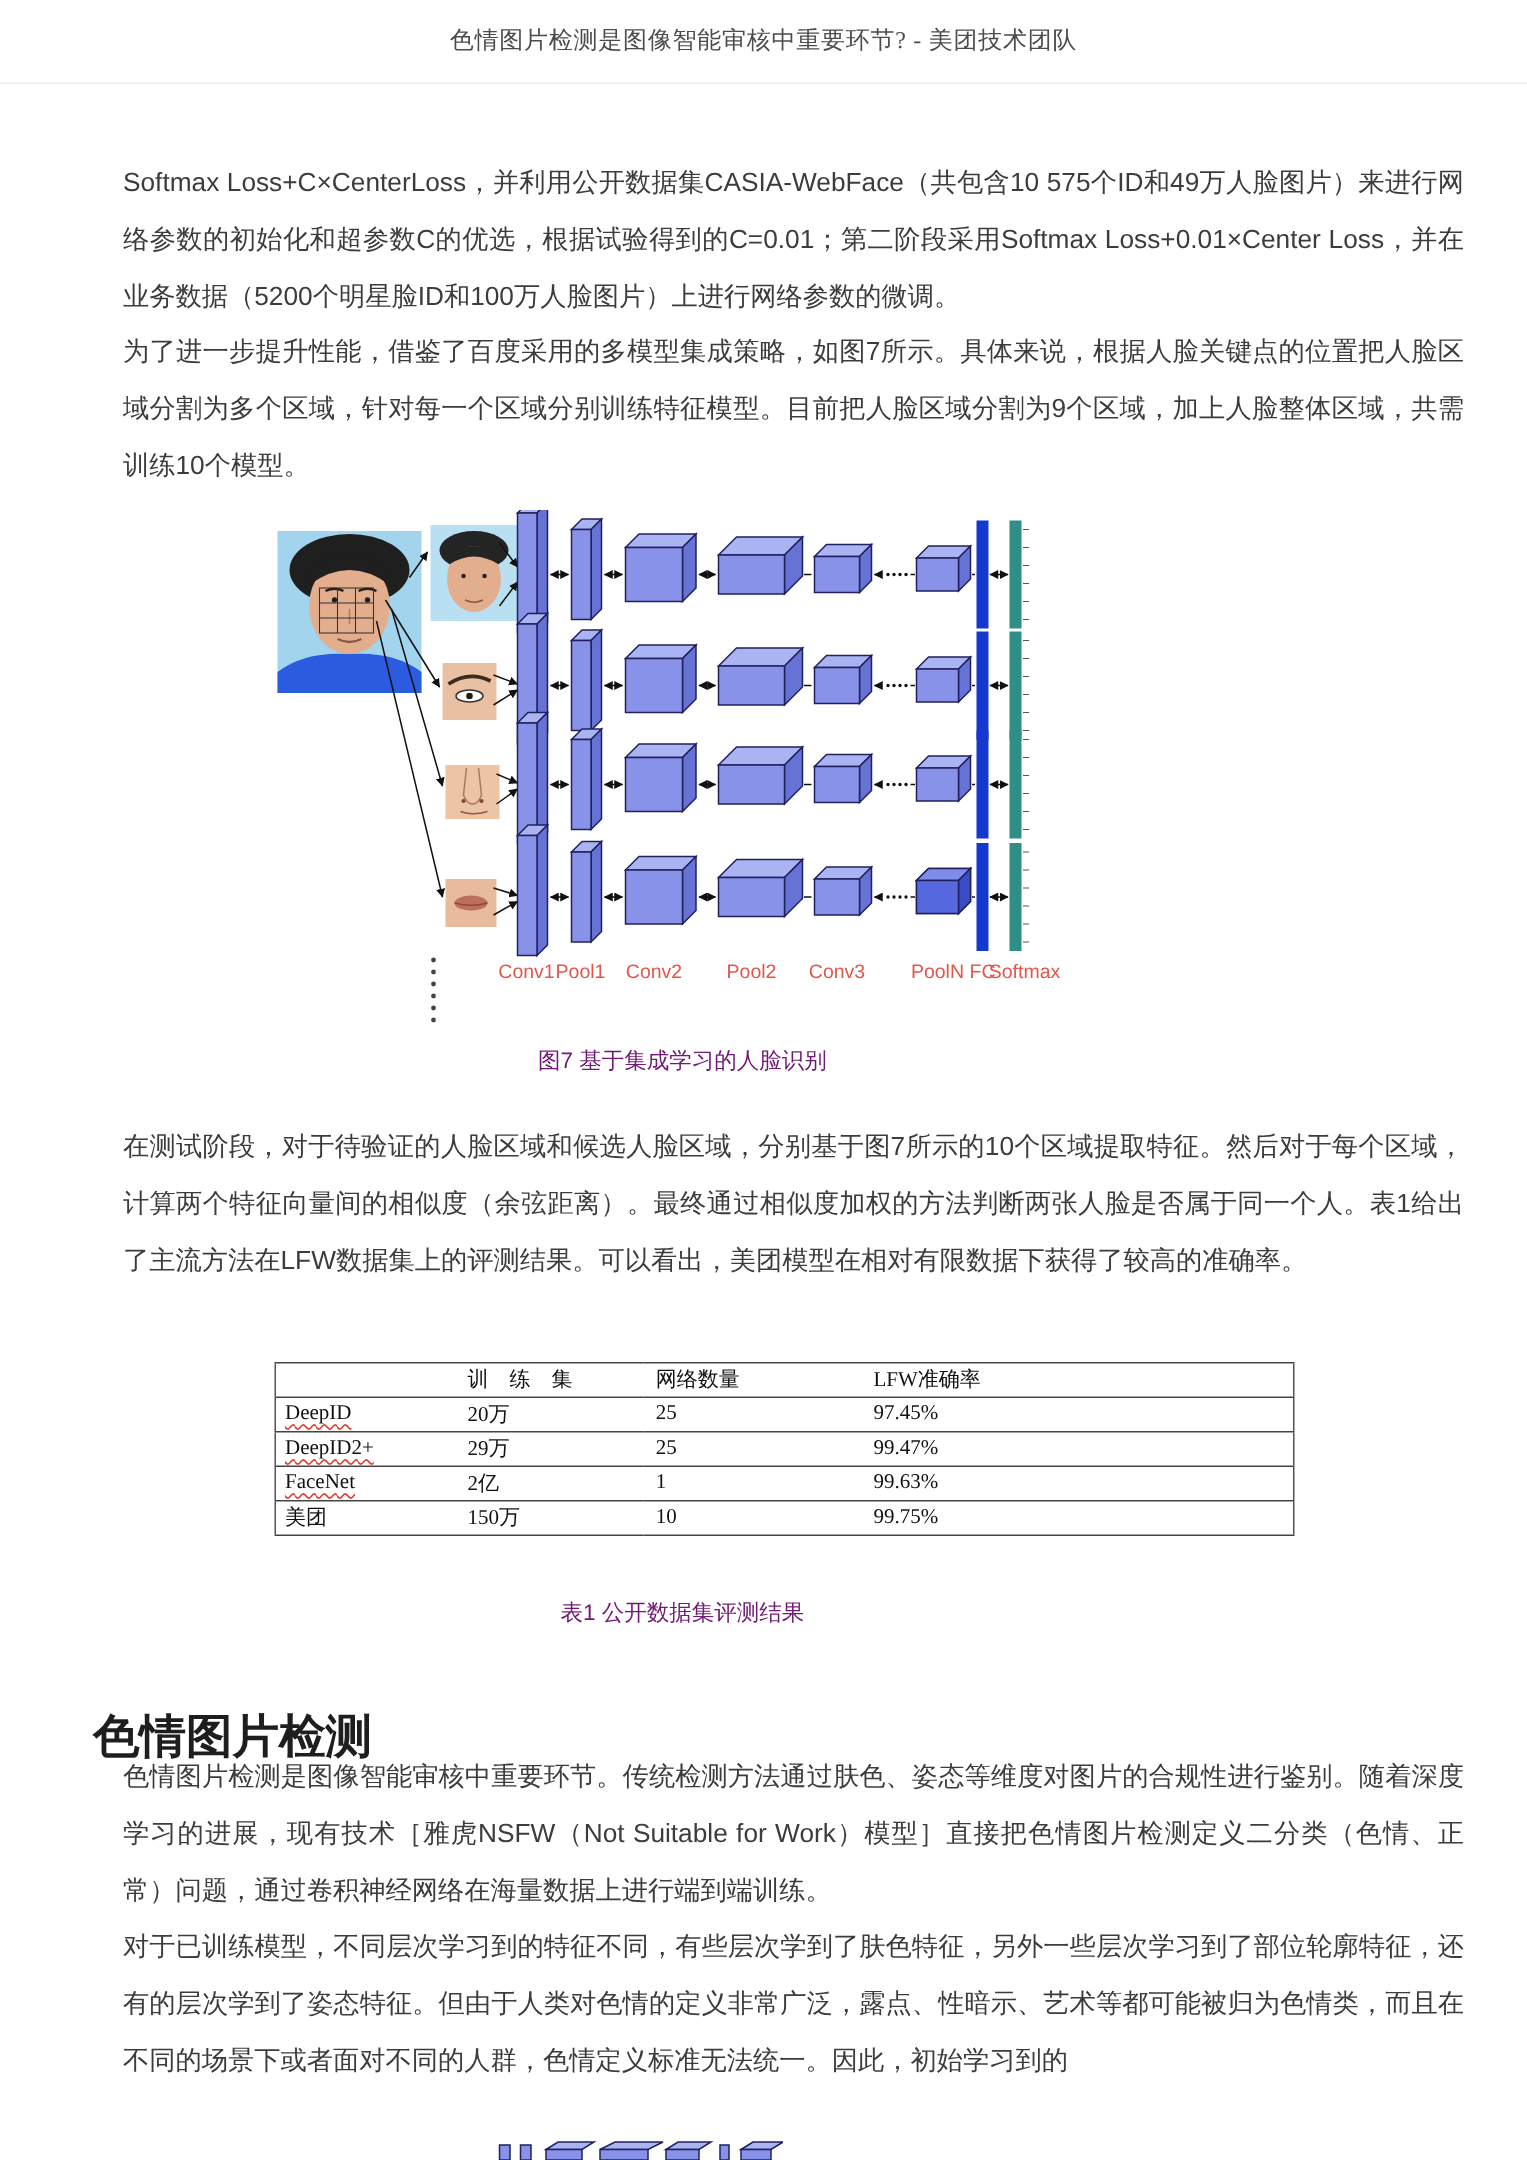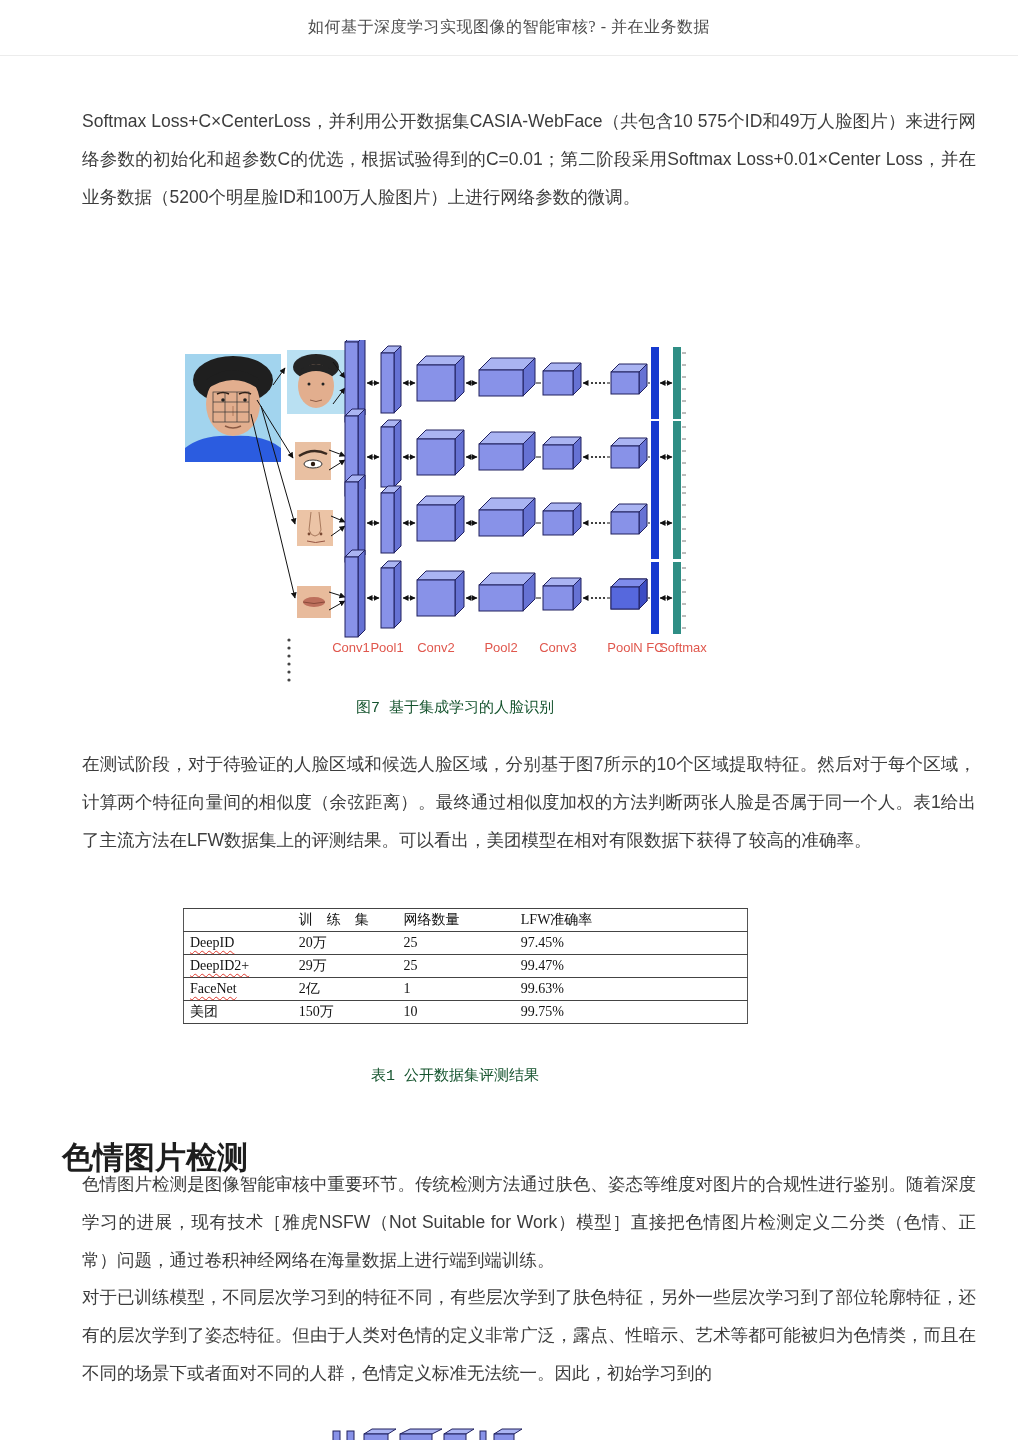--- a/index.html
+++ b/index.html
@@ -5,45 +5,46 @@
   html,body{margin:0;padding:0;background:#fff;}
   .page{position:relative;width:1018px;height:1440px;background:#ffffff;overflow:hidden;
         font-family:"Liberation Sans","DejaVu Sans",sans-serif;color:#3a3a3a;}
   .hdr{position:absolute;left:0;top:0;width:1018px;height:55px;border-bottom:1px solid #ececec;
        display:flex;align-items:center;justify-content:center;}
   .hdr .t{font-family:"Liberation Serif","DejaVu Serif",serif;font-size:16px;color:#4c4c4c;letter-spacing:.5px;}
   .para{position:absolute;left:62px;width:894px;font-size:17.5px;line-height:38px;color:#3c3c3c;text-align:justify;margin-left:20px;}
   .p1{top:102px}.p2{top:215px}.p3{top:745px}.p4{top:1165px}.p5{top:1278px}
   .figwrap{position:absolute;left:183px;top:340px;width:528px;height:353px;}
   .figcap,.tabcap{position:absolute;left:0;width:910px;text-align:center;
-       font-family:Liberation Mono, monospace;font-size:15px;color:#14532d;}
+       font-family:Liberation Sans, sans-serif;font-size:15px;color:#701a75;}
   .figcap{top:698px}.tabcap{top:1066px}
-  .tbl{position:absolute;left:183px;top:908px;width:565px;border-collapse:collapse;
+  .tbl{position:absolute;left:183px;top:908px;width:680px;border-collapse:collapse;
        font-family:"Liberation Serif","DejaVu Serif",serif;font-size:14px;color:#111;}
   .tbl th,.tbl td{border-top:1px solid #444;border-bottom:1px solid #444;font-weight:normal;
        text-align:left;height:22px;padding:0 0 0 12px;}
   .tbl{border:1px solid #555;}
   .tbl col.c0{width:112px}.tbl col.c1{width:125px}.tbl col.c2{width:140px}.tbl col.c3{width:278px}
   .tbl td.m{padding-left:6px;}
   .tbl td.n2,.tbl th.n2,.tbl td.n3,.tbl th.n3{padding-left:8px;margin-left:44px;}
   .sq{text-decoration:underline wavy #e03a2e 1px;text-underline-offset:3px;}
   .h2{position:absolute;left:62px;top:1106px;font-size:31px;line-height:40px;font-weight:700;color:#1e1e1e;margin-top:32px;}
   .frag{position:absolute;left:332px;top:1427px;width:190px;height:13px;overflow:hidden;}
   svg text.lbl{font-family:"Liberation Sans","DejaVu Sans",sans-serif;font-size:13px;fill:#e0574d;text-anchor:middle;}
 </style>
 </head>
 <body>
 
 <div class="page">
 
   <div class="hdr">
-    <span class="t">如何基于深度学习实现图像的智能审核? - 并在业务数据</span>
+    <span class="t">色情图片检测是图像智能审核中重要环节? - 美团技术团队</span>
   </div>
 
   <div class="para p1">Softmax Loss+C×CenterLoss，并利用公开数据集CASIA-WebFace（共包含10 575个ID和49万人脸图片）来进行网络参数的初始化和超参数C的优选，根据试验得到的C=0.01；第二阶段采用Softmax Loss+0.01×Center Loss，并在业务数据（5200个明星脸ID和100万人脸图片）上进行网络参数的微调。</div>
+  <div class="para p2">为了进一步提升性能，借鉴了百度采用的多模型集成策略，如图7所示。具体来说，根据人脸关键点的位置把人脸区域分割为多个区域，针对每一个区域分别训练特征模型。目前把人脸区域分割为9个区域，加上人脸整体区域，共需训练10个模型。</div>
 
   <div class="figwrap">
     <svg width="528" height="353" viewBox="0 0 528 353">
       <defs>
         <marker id="ae" markerWidth="7" markerHeight="7" refX="5.5" refY="3" orient="auto">
           <path d="M0,0L6,3L0,6z" fill="#111"></path>
           </marker>
         <marker id="as" markerWidth="7" markerHeight="7" refX="0.5" refY="3" orient="auto">
           <path d="M6,0L0,3L6,6z" fill="#111"></path>
           </marker>

